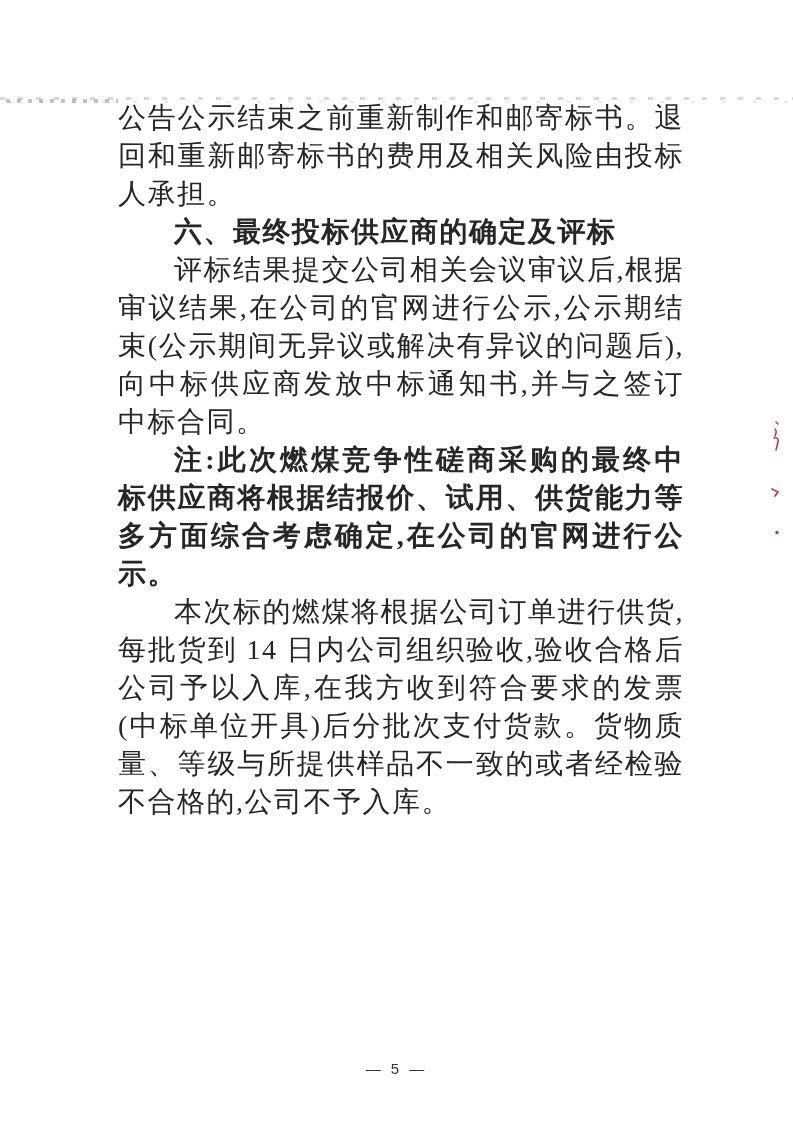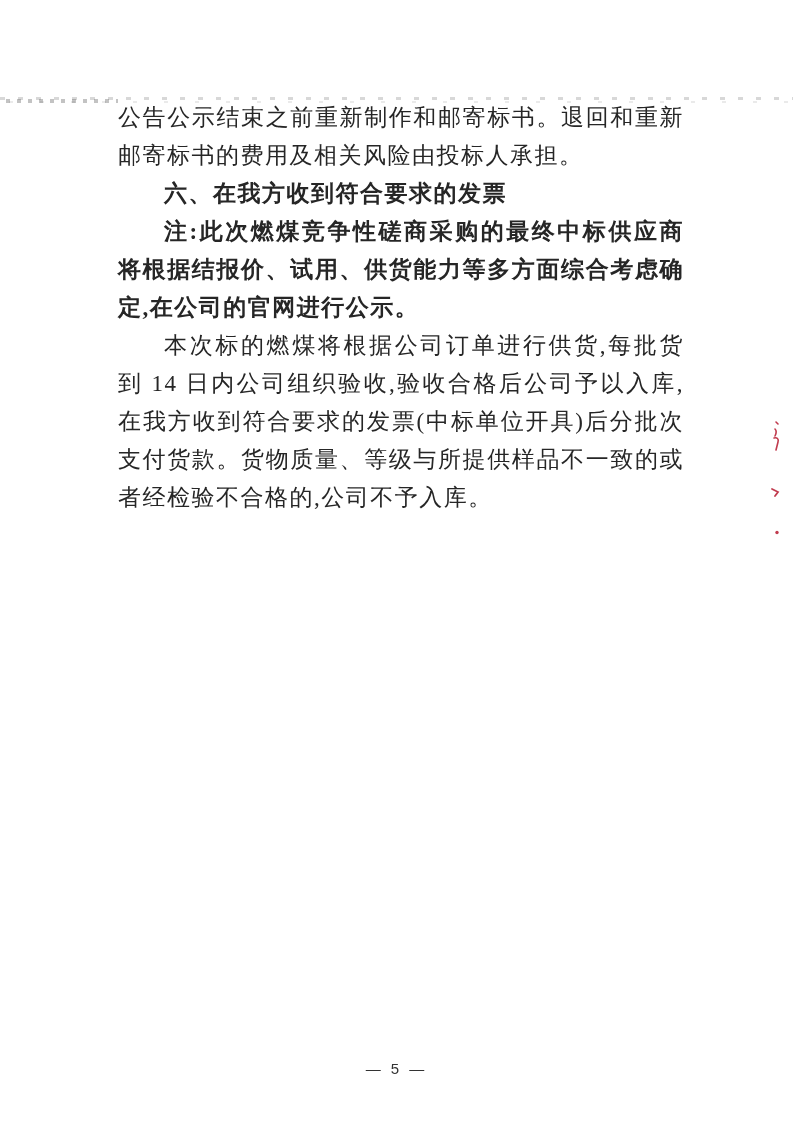--- a/index.html
+++ b/index.html
@@ -36,21 +36,21 @@
     top: 99px;
     width: 112px;
     height: 4px;
     background: repeating-linear-gradient(90deg, rgba(105,105,105,0.40) 0 4px, transparent 4px 11px);
   }
   .content {
     position: absolute;
     left: 118px;
     top: 99px;
     width: 566px;
-    font-size: 23px;
+    font-size: 28px;
     line-height: 38px;
     letter-spacing: 1.5px;
     text-align: justify;
   }
   .para {
     margin: 0;
     text-indent: 2em;
   }
   .para.no-indent {
     text-indent: 0;
@@ -81,24 +81,25 @@
 <body>
 
 <div class="page">
 
   <div class="noise-band"></div>
   <div class="noise-band-left"></div>
 
   <div class="content">
     <p class="para no-indent">公告公示结束之前重新制作和邮寄标书。退回和重新邮寄标书的费用及相关风险由投标人承担。</p>
 
-    <p class="para bold">六、在我方收到符合要求的发票</p>
+    <p class="para bold">六、最终投标供应商的确定及评标</p>
 
 
 
+    <p class="para">评标结果提交公司相关会议审议后,根据审议结果,在公司的官网进行公示,公示期结束(公示期间无异议或解决有异议的问题后),向中标供应商发放中标通知书,并与之签订中标合同。</p>
 
     <p class="para bold">注:此次燃煤竞争性磋商采购的最终中标供应商将根据结报价、试用、供货能力等多方面综合考虑确定,在公司的官网进行公示。</p>
 
 
     <p class="para">本次标的燃煤将根据公司订单进行供货,每批货到 14 日内公司组织验收,验收合格后公司予以入库,在我方收到符合要求的发票(中标单位开具)后分批次支付货款。货物质量、等级与所提供样品不一致的或者经检验不合格的,公司不予入库。</p>
   </div>
 
   <span class="red-mark red-mark-1">
     <svg width="10" height="36" viewBox="0 0 10 36">
       <path d="M5 2 L7 4 M4 9 C6 11 5 14 4 16 M3 18 C6 17 8 19 7 22 L5 30" stroke="#c13b4e" stroke-width="1.6" fill="none" stroke-linecap="round"></path>

